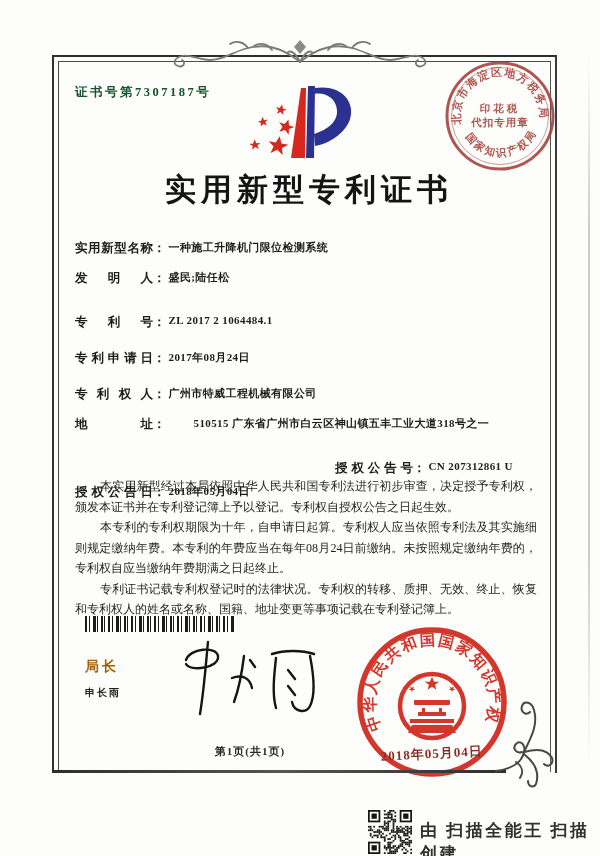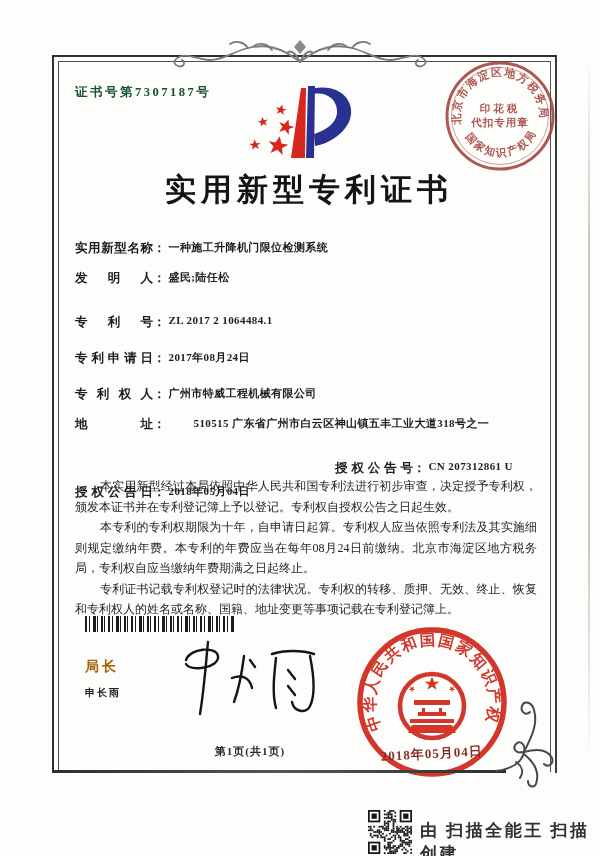--- a/index.html
+++ b/index.html
@@ -155,21 +155,21 @@
       <span class="val">2018年05月04日</span>
   </div>
   <div class="row" style="left:335px;top:460px">
     <span class="lab">授权公告号</span>
       <span class="col">：</span>
       <span class="val">CN 207312861 U</span>
   </div>
 
   <div class="paras">
     <p>本实用新型经过本局依照中华人民共和国专利法进行初步审查，决定授予专利权，颁发本证书并在专利登记簿上予以登记。专利权自授权公告之日起生效。</p>
-    <p>本专利的专利权期限为十年，自申请日起算。专利权人应当依照专利法及其实施细则规定缴纳年费。本专利的年费应当在每年08月24日前缴纳。北京市海淀区地方税务局，专利权自应当缴纳年费期满之日起终止。</p>
+    <p>本专利的专利权期限为十年，自申请日起算。专利权人应当依照专利法及其实施细则规定缴纳年费。本专利的年费应当在每年08月24日前缴纳。未按照规定缴纳年费的，专利权自应当缴纳年费期满之日起终止。</p>
     <p>专利证书记载专利权登记时的法律状况。专利权的转移、质押、无效、终止、恢复和专利权人的姓名或名称、国籍、地址变更等事项记载在专利登记簿上。</p>
   </div>
 
   <div class="barcode"></div>
 
   <div class="signer-title">局长</div>
   <div class="signer-name">申长雨</div>
 
   <svg class="signature" width="155" height="84" viewBox="0 0 155 84">
     <g fill="none" stroke="#151515" stroke-width="2.4" stroke-linecap="round">

